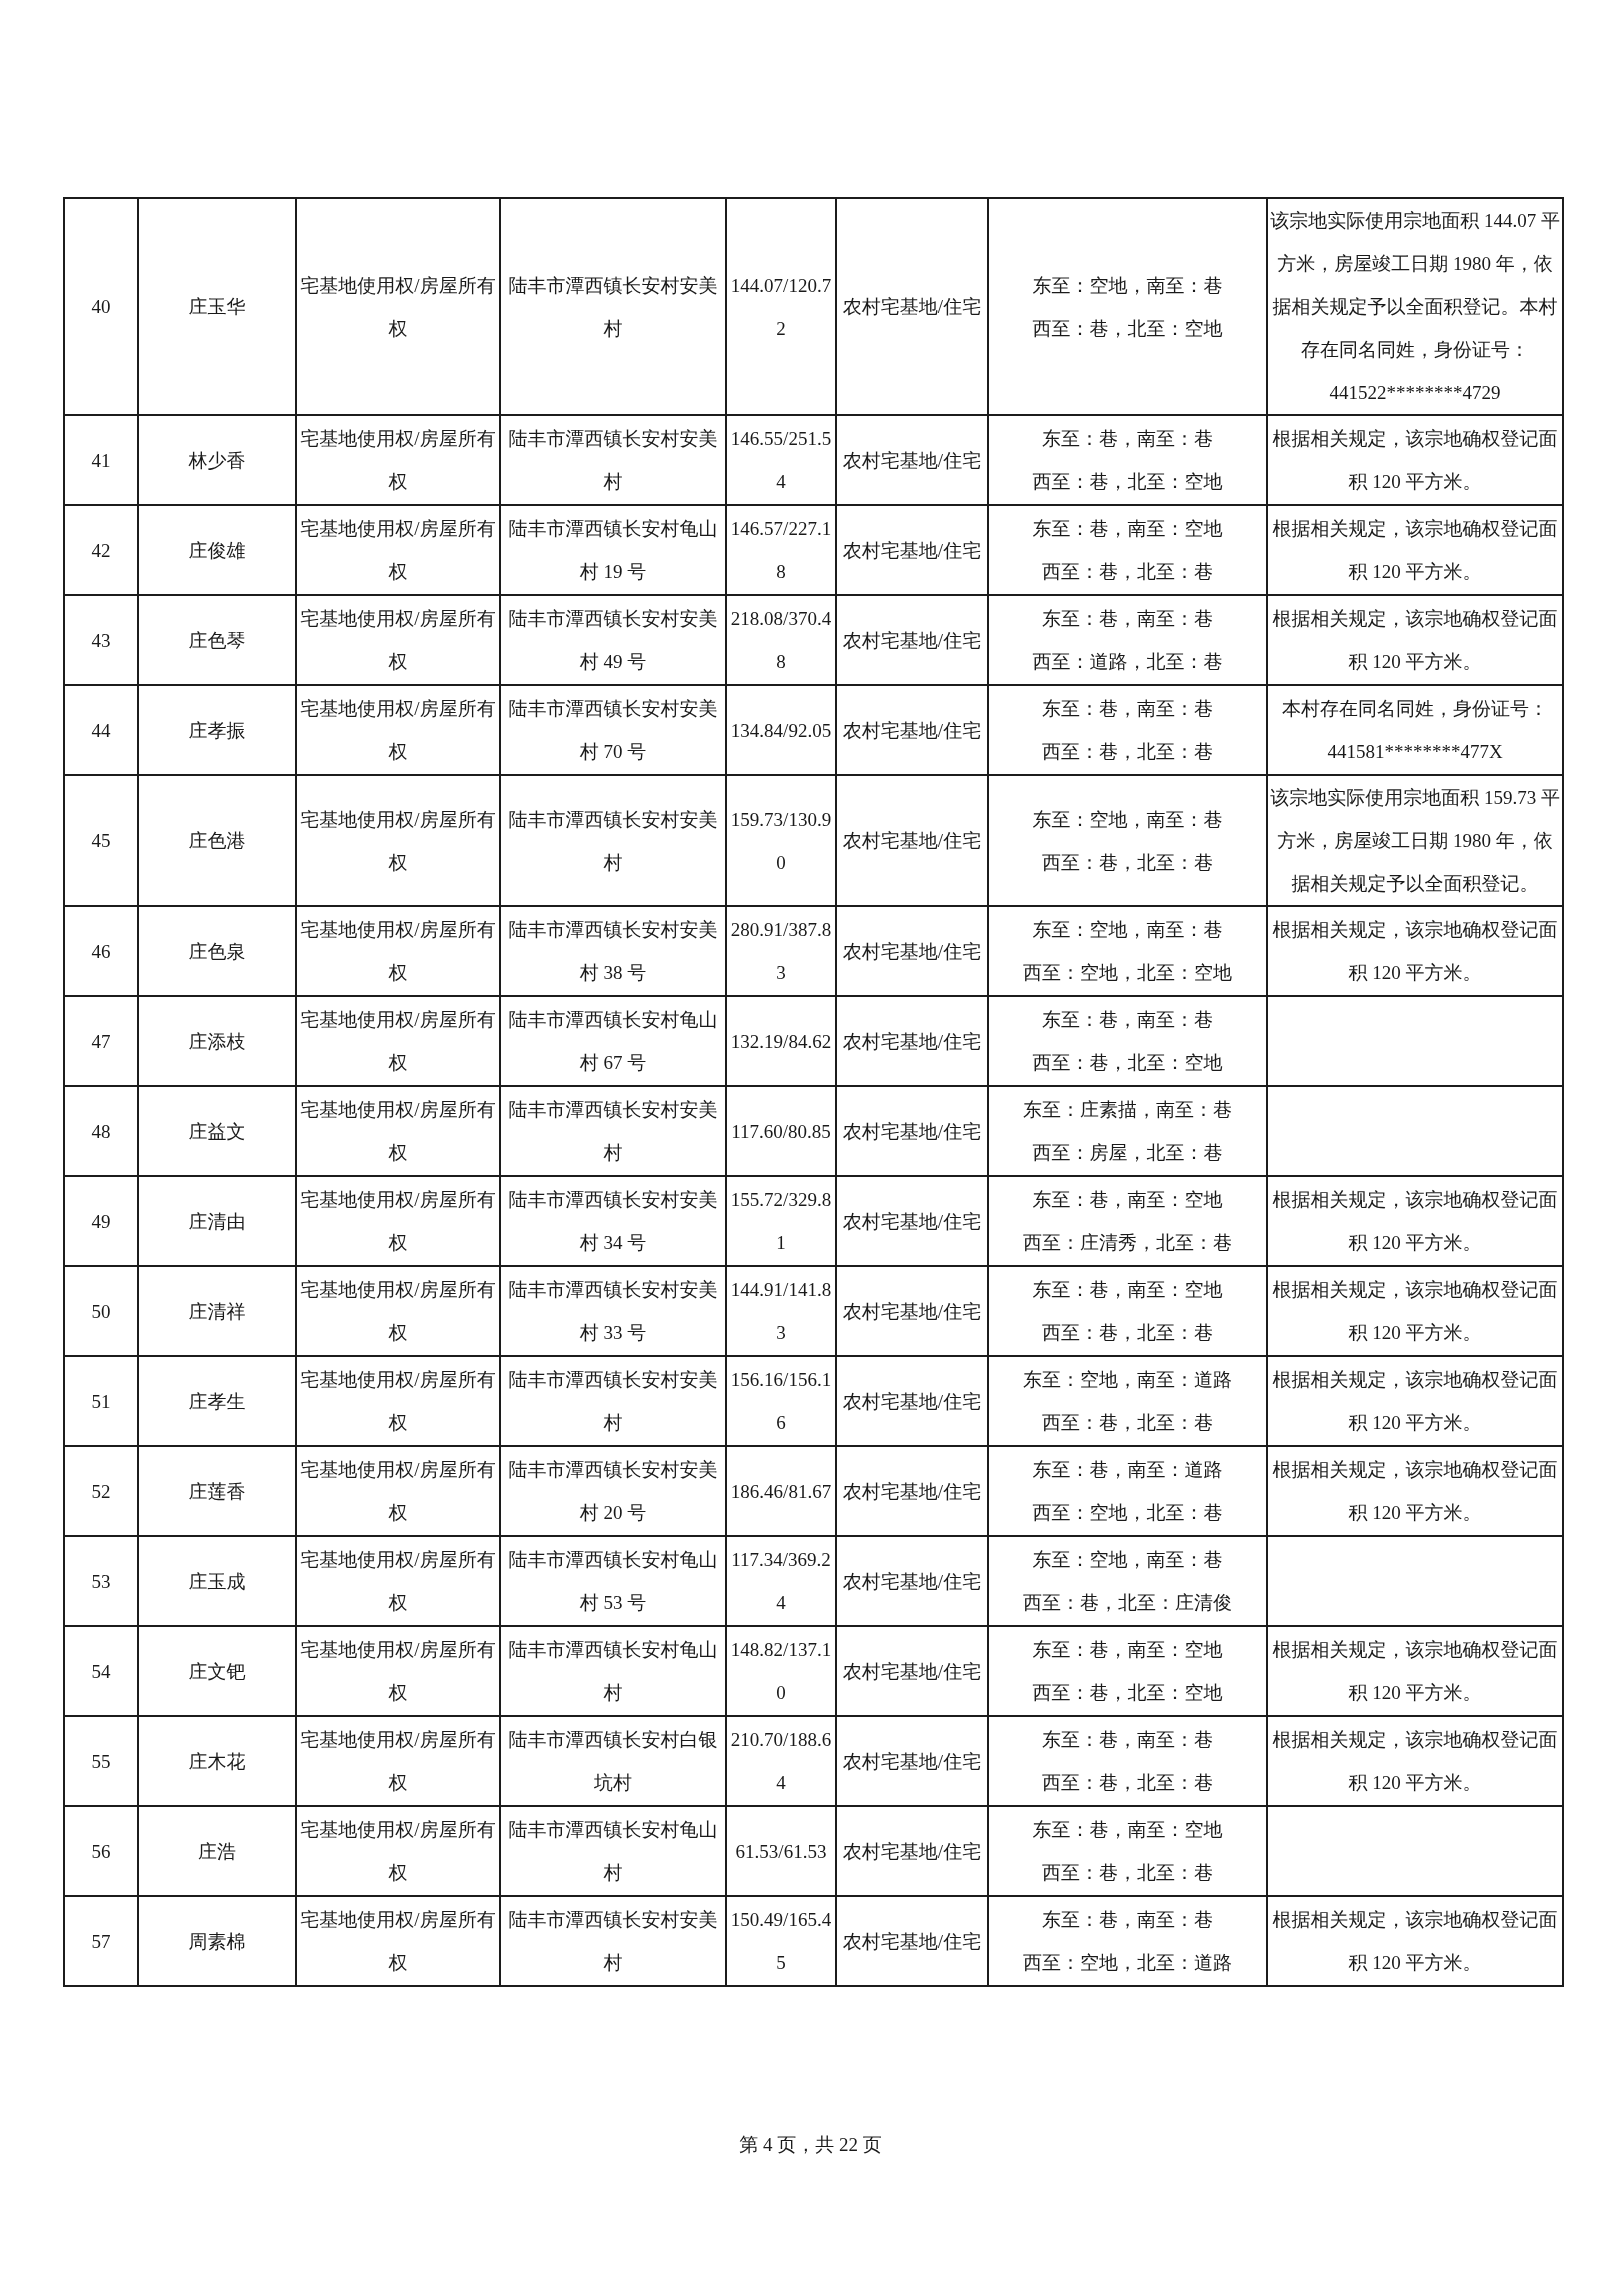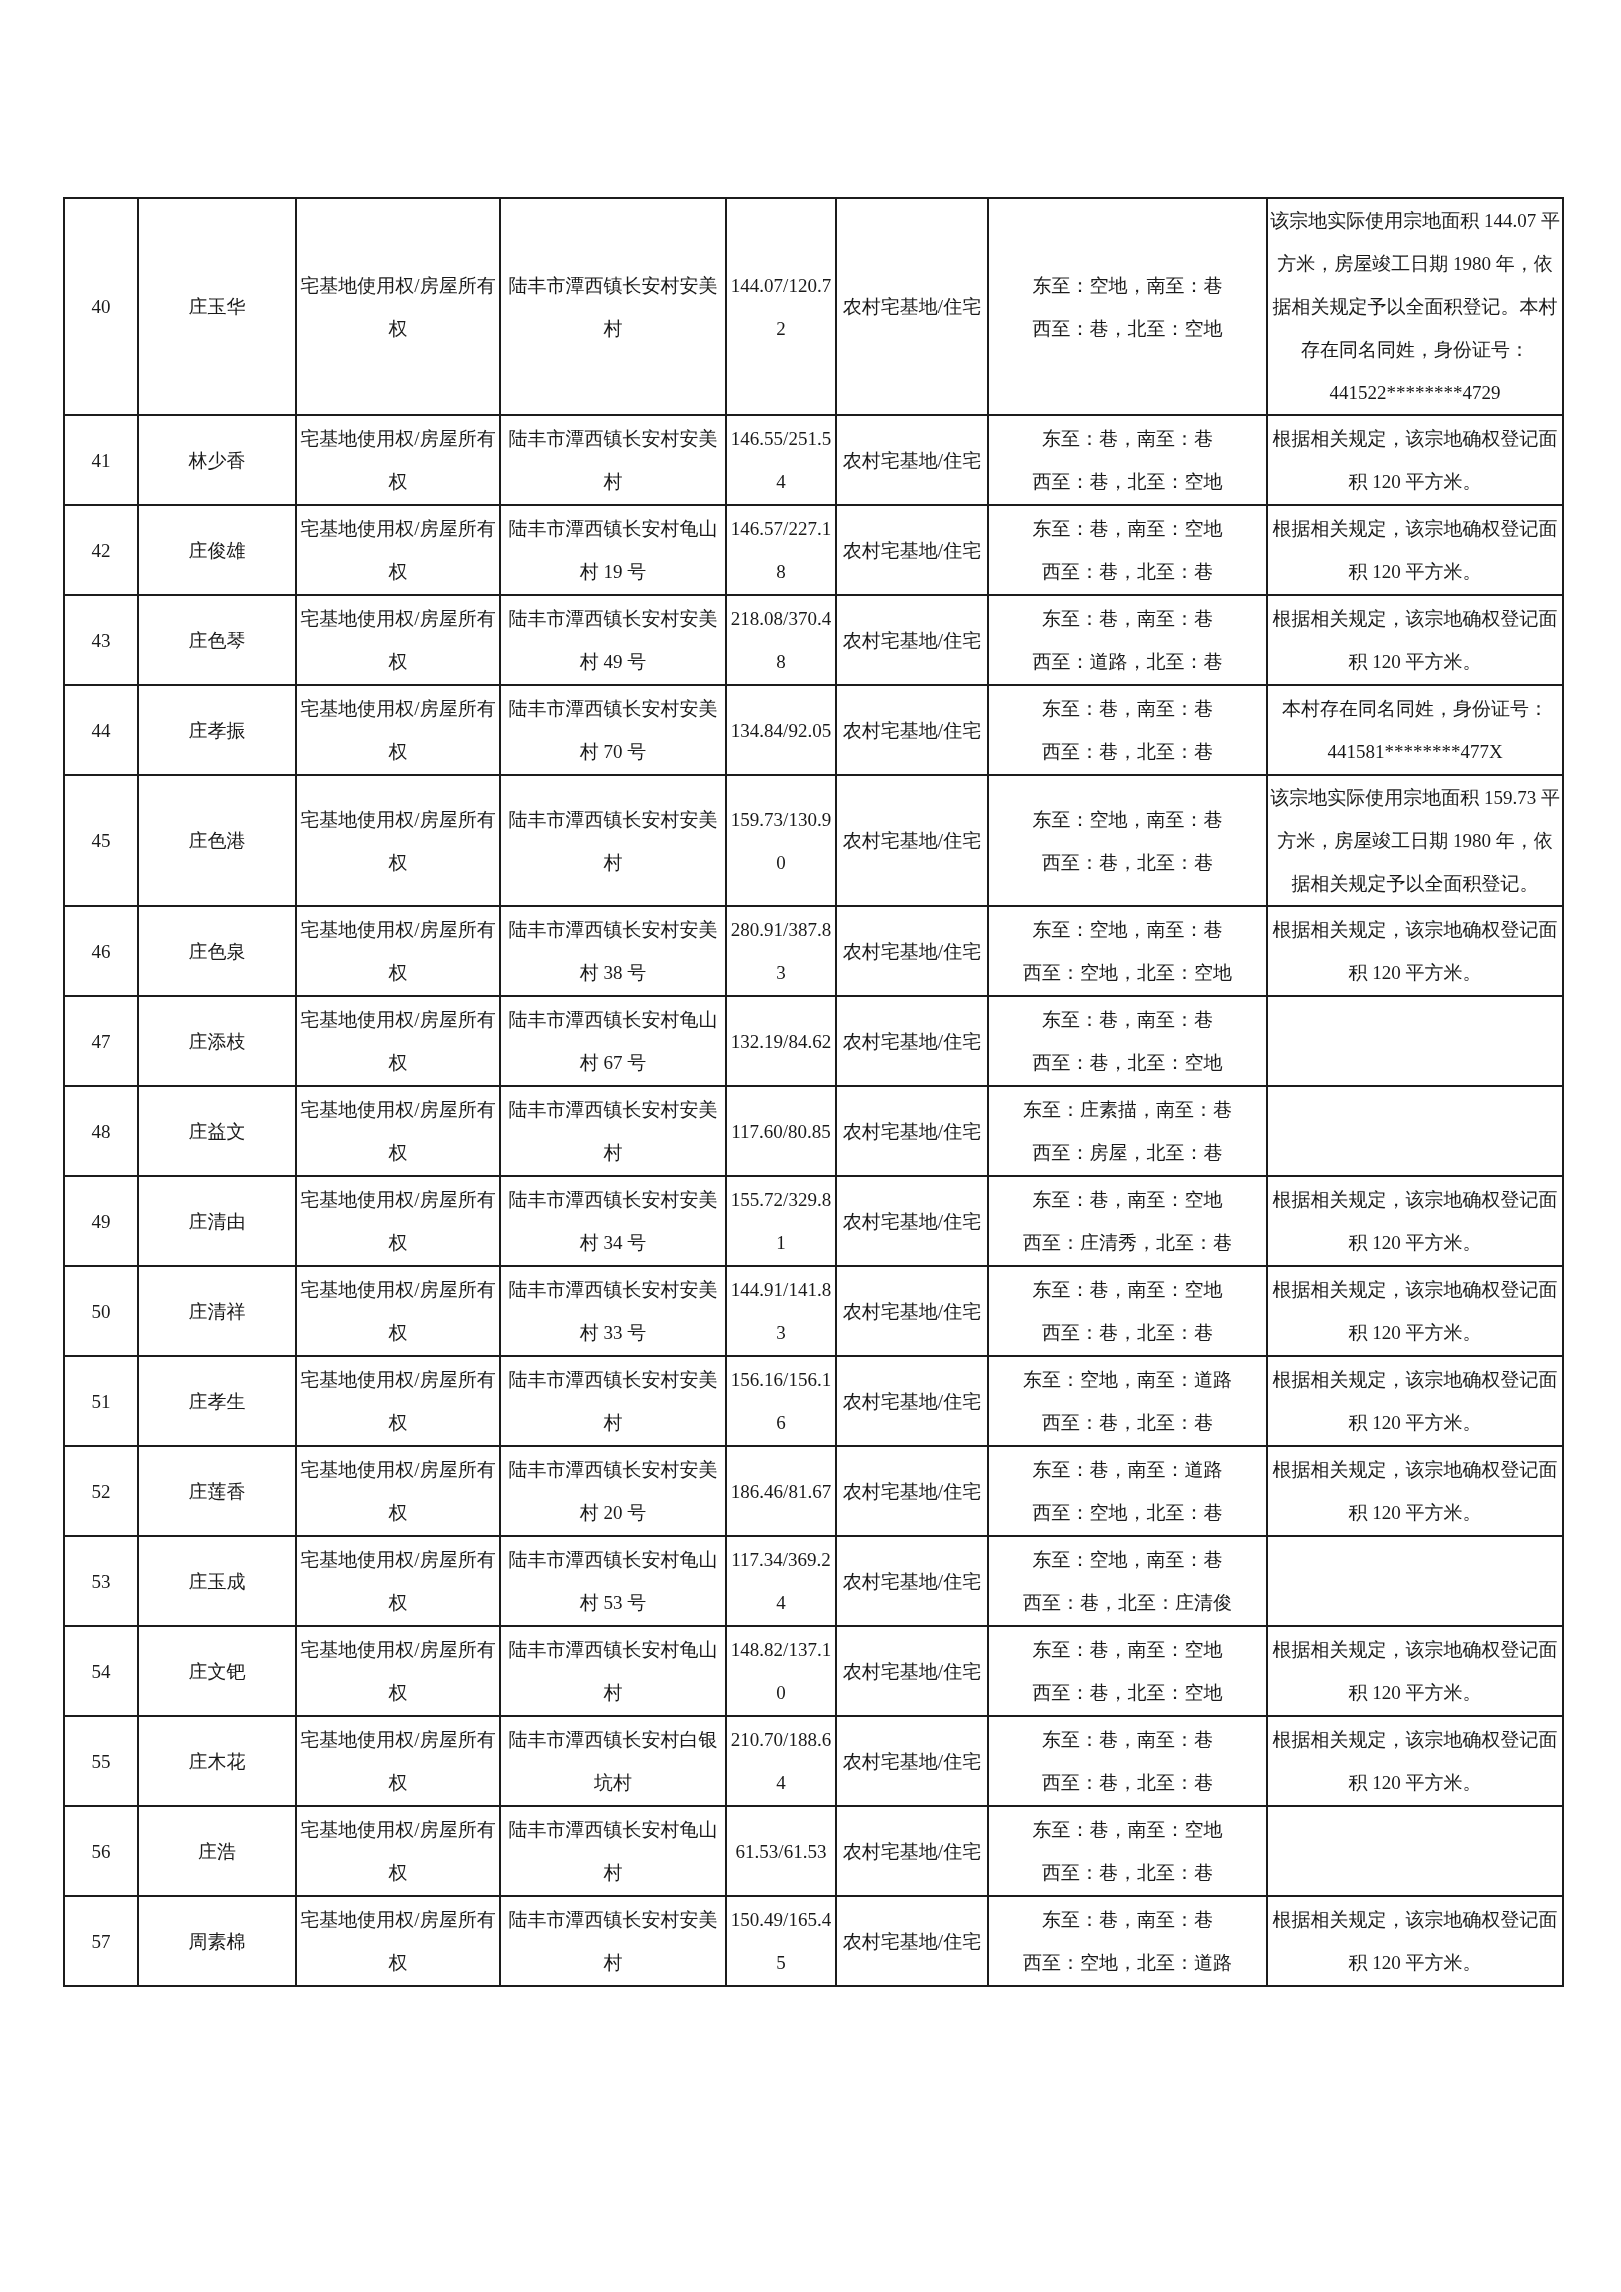--- a/index.html
+++ b/index.html
@@ -547,15 +547,18 @@
       <div>东至：巷，南至：巷</div>
       <div>西至：空地，北至：道路</div>
     </td>
     <td class="c-remark">
       <div>根据相关规定，该宗地确权登记面积 120 平方米。</div>
     </td>
   </tr>
       </tbody>
   </table>
 
+  <div class="footer">
+    <span>第 4 页，共 22 页</span>
+  </div>
 
 </div>
 
 
 </body></html>

